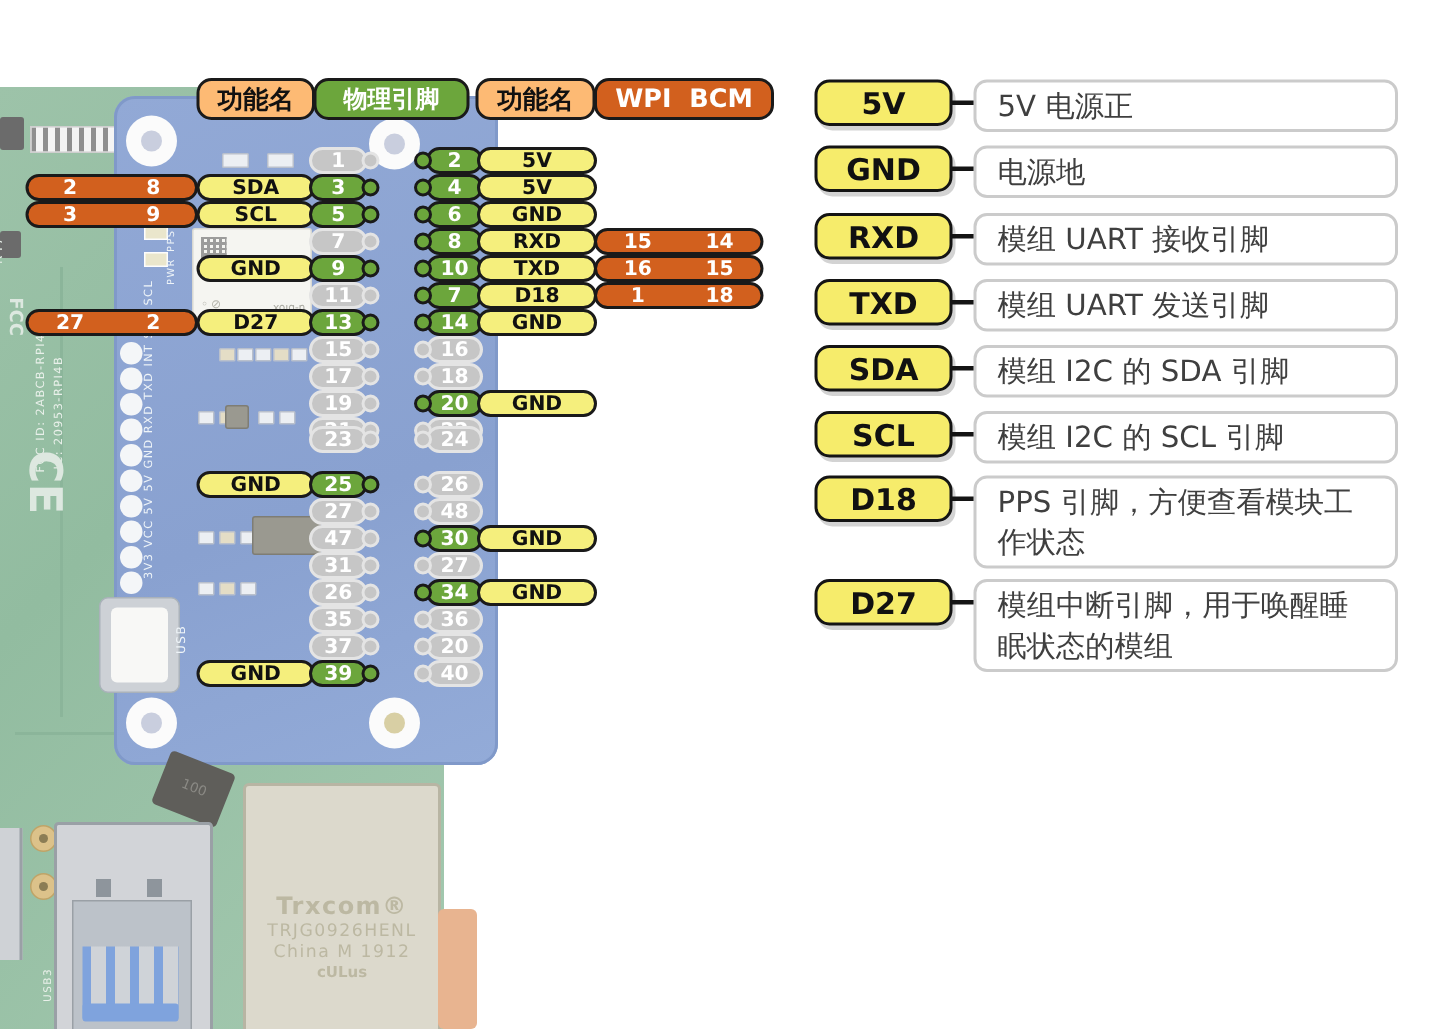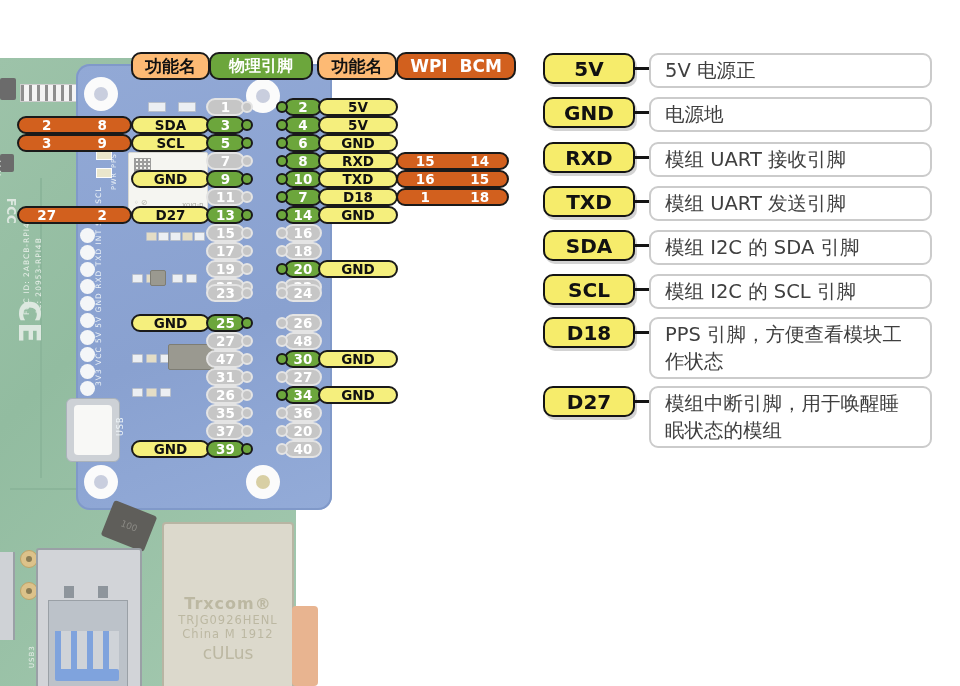--- a/index.html
+++ b/index.html
@@ -48,21 +48,21 @@
   .usb-a .cavity{position:absolute;left:10px;top:50px;width:78px;height:86px;background:#bcc2c9;
                  border:1px solid #9aa0a6;}
   .usb-a .fingers{position:absolute;left:6px;top:30px;width:64px;height:48px;
                   background-image:repeating-linear-gradient(90deg,#7fa3dd 0 6px,#cfd3d8 6px 16px);}
   .usb-a .tongue{position:absolute;left:6px;bottom:6px;width:64px;height:12px;background:#7fa3dd;border-radius:2px;}
   .usb-part{position:absolute;left:0;top:494px;width:13px;height:88px;background:#cfd2d6;border-right:2px solid #9aa0a6;}
   .eth{position:absolute;left:162px;top:464px;width:128px;height:164px;background:#dcd9cc;
        border:2px solid #b8b5a3;border-radius:4px;color:#bcb8a2;text-align:center;}
   .eth .l1{margin-top:70px;font-size:16px;font-weight:bold;letter-spacing:1px;}
   .eth .l2,.eth .l3{font-size:11.5px;letter-spacing:1px;}
-  .eth .l4{font-size:17px;font-weight:normal;margin-top:2px;}
+  .eth .l4{font-size:10px;font-weight:bold;margin-top:2px;}
   .gold{position:absolute;width:16px;height:16px;border-radius:50%;background:#dcc28a;border:1px solid #bfa468;}
   .gold::after{content:"";position:absolute;left:5px;top:5px;width:6px;height:6px;border-radius:50%;background:#8b7d55;}
   .tan-blob{position:absolute;left:292px;top:548px;width:26px;height:80px;background:#e8b490;border-radius:4px;}
 
   
   .h-badge{position:absolute;top:52px;height:24px;border:2px solid #1a1a1a;border-radius:10px;
            display:flex;align-items:center;justify-content:center;font-size:17px;font-weight:bold;white-space:pre;}
   .h-orange{background:#d2601e;color:#fff;}
   .h-yellow{background:#fdba74;color:#111;font-size:17px;}
   .h-green{background:#6ca63c;color:#fff;font-size:16px;}

